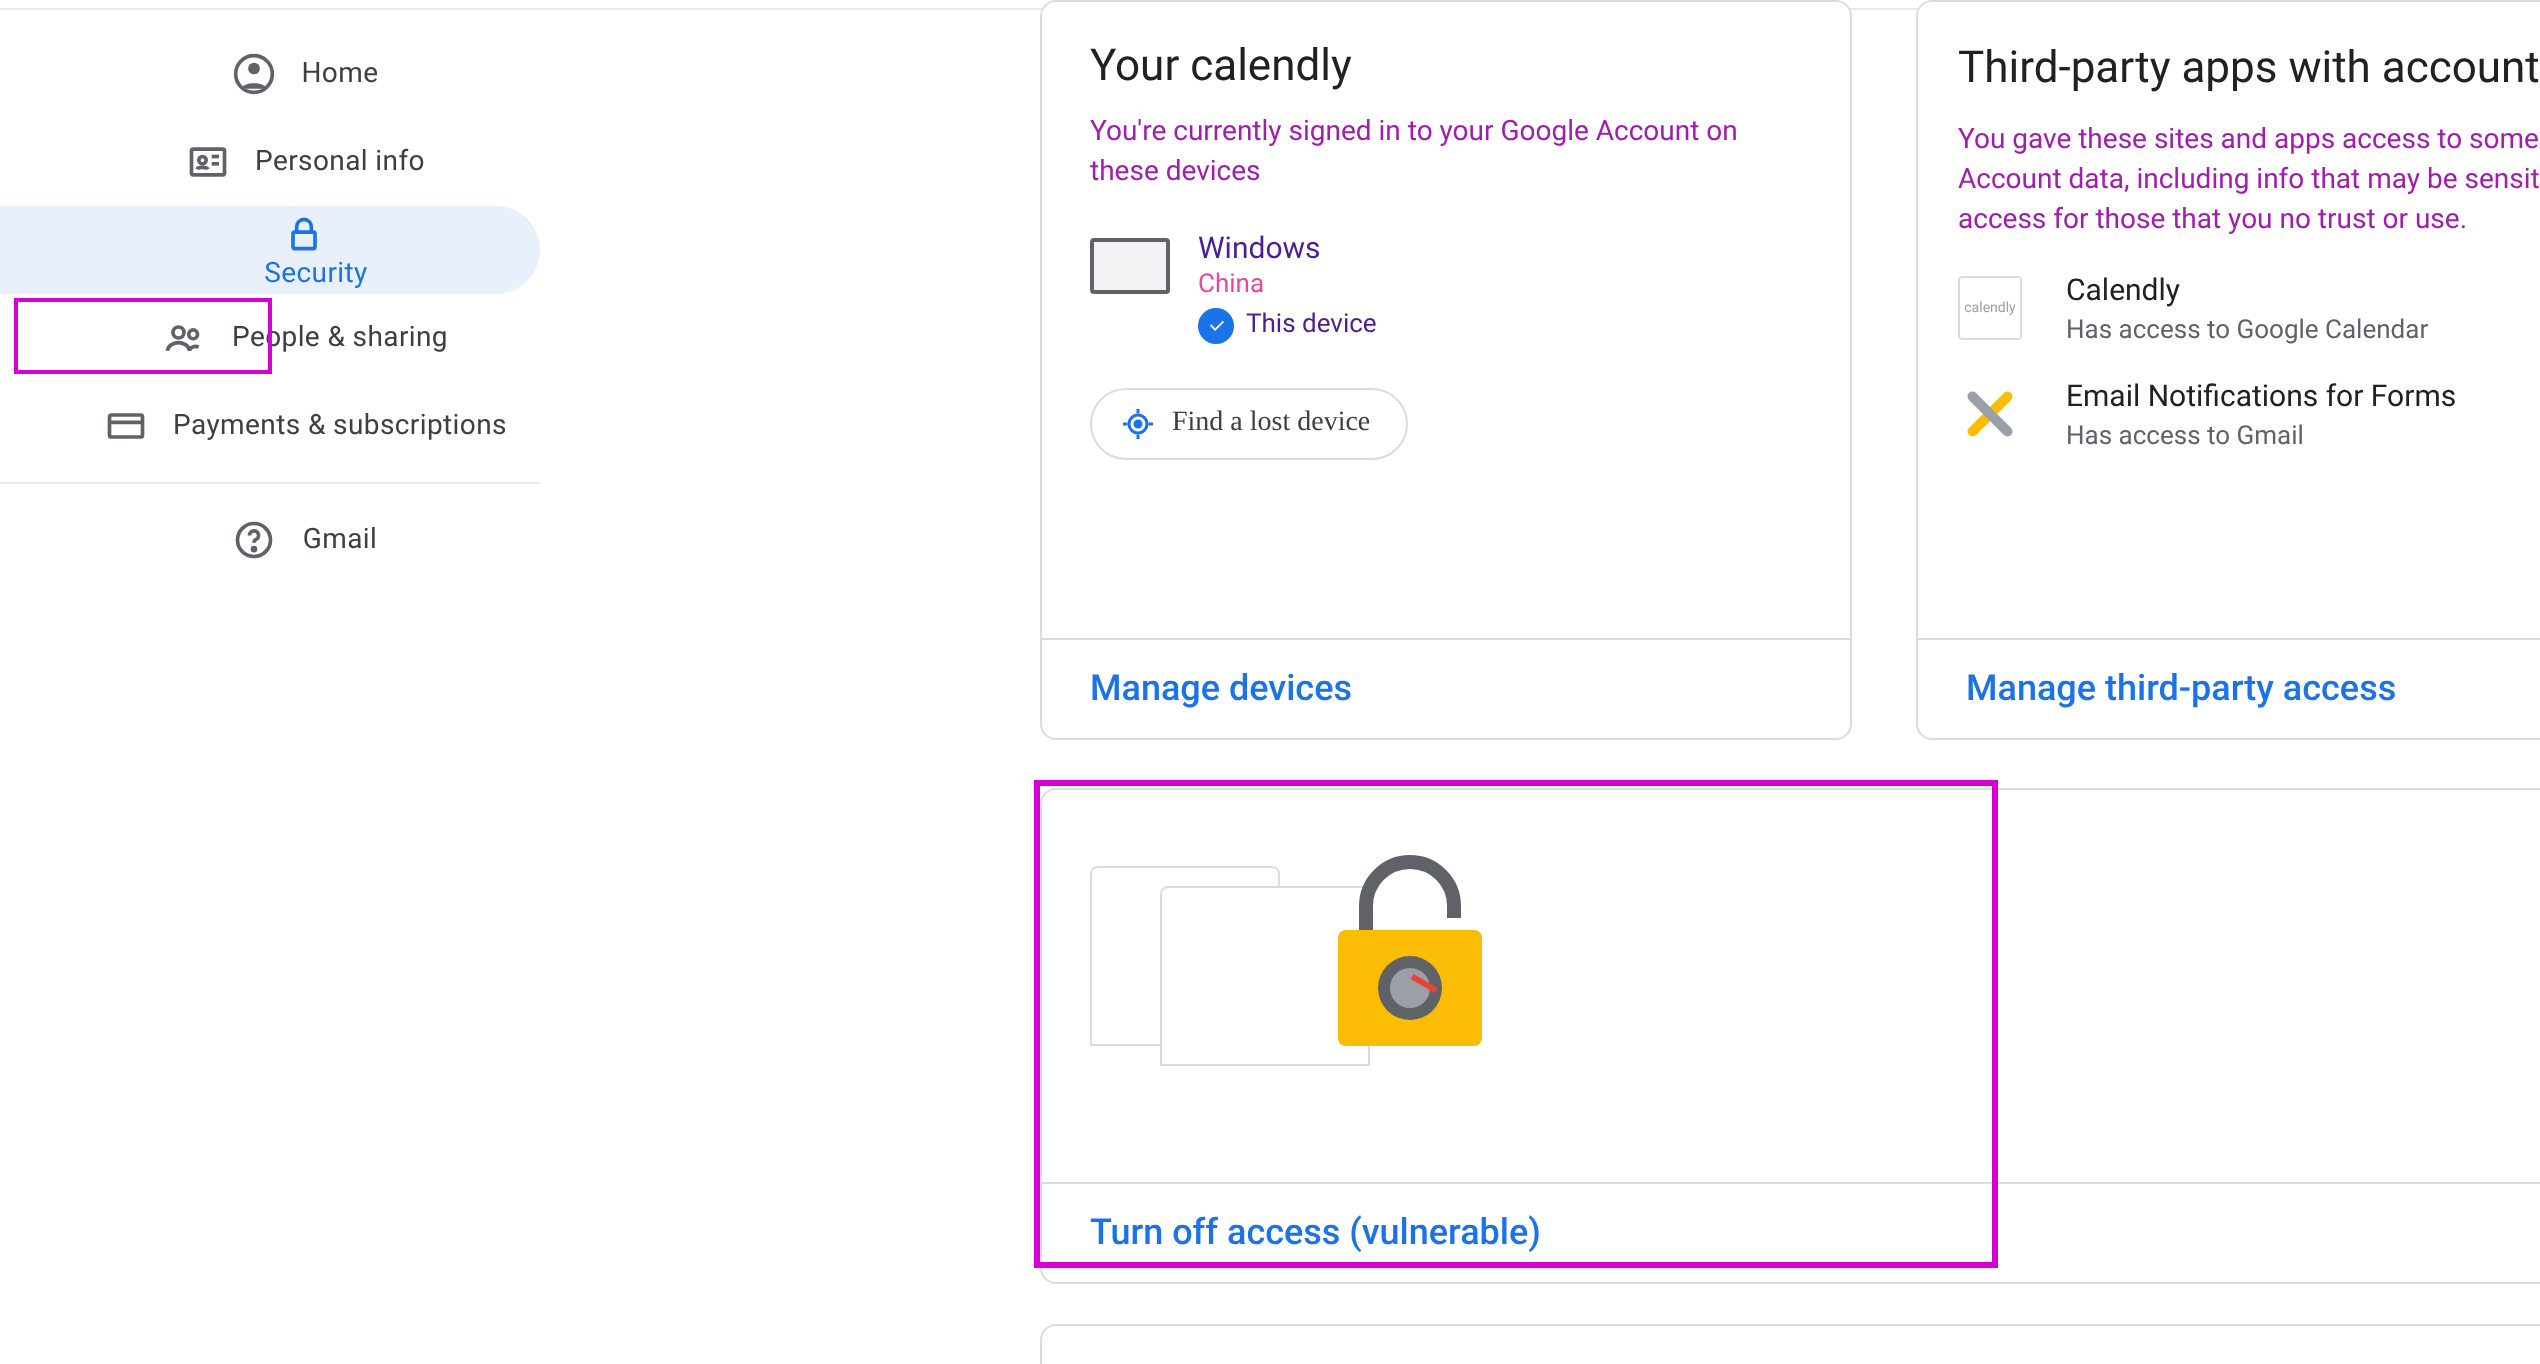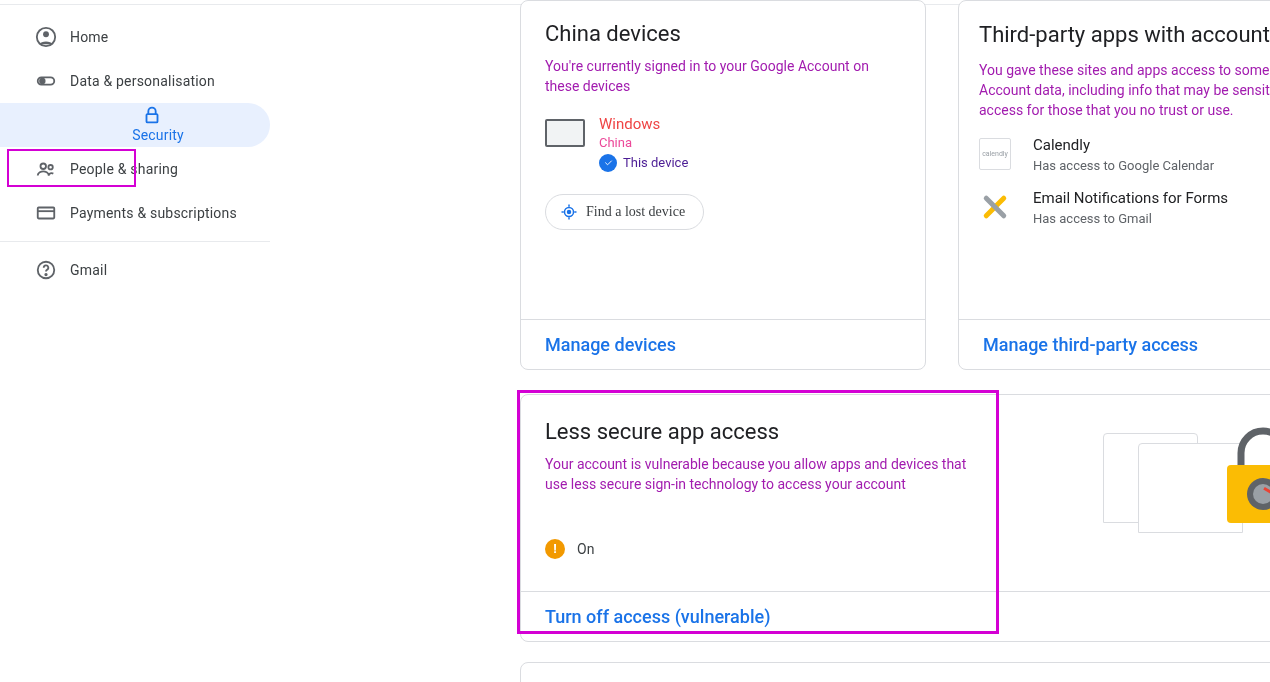--- a/index.html
+++ b/index.html
@@ -21,20 +21,21 @@
     top: 15px;
     width: 270px;
   }
   .nav-item {
     display: flex;
     align-items: center;
     height: 44px;
     padding-left: 34px;
     cursor: pointer;
     color: #3c4043;
+    justify-content: center;
   }
   .nav-item .icon {
     width: 24px;
     height: 24px;
     display:flex;
     align-items:center;
     justify-content:center;
     color:#5f6368;
   }
   .nav-item .label {
@@ -122,21 +123,21 @@
     inset:2px;
     background:#f1f3f4;
   }
   .device-icon .grid{
     position:absolute; top:6px; left:6px;
     width:14px; height:14px;
     display:grid; grid-template-columns:1fr 1fr; grid-template-rows:1fr 1fr; gap:1px;
   }
   .device-icon .grid div{ background:#bdc1c6; }
   .device-info { margin-left: 14px; }
-  .device-name { font-size:15px; color:#ef4444; }
+  .device-name { font-size:15px; color:#4c1d95; }
   .device-sub { font-size:13px; color:#ec4899; margin-top:2px;}
   .this-device {
     display:flex; align-items:center; margin-top:4px;
     font-size:13px; color:#4c1d95;
   }
   .check-badge {
     width:18px; height:18px; border-radius:50%;
     background:#1a73e8; display:flex; align-items:center; justify-content:center;
     margin-right:6px;
   }
@@ -248,25 +249,28 @@
           <circle cx="12" cy="12" r="10" fill="none" stroke="currentColor" stroke-width="2"></circle>
           <circle cx="12" cy="9" r="3.2" fill="currentColor"></circle>
           <path d="M5 20c1-4 13-4 14 0" fill="currentColor"></path>
         </svg>
     </span>
     <span class="label">Home</span>
   </div>
   <div class="nav-item">
     <span class="icon">
       <svg width="22" height="22" viewBox="0 0 24 24" fill="none" stroke="currentColor" stroke-width="2">
-          <rect x="3" y="8" width="18" height="8" rx="4"></rect>
-          <circle cx="8" cy="12" r="2.5" fill="currentColor"></circle>
-        </svg>
-    </span>
-    <span class="label">Data &amp; personalisation</span>
+          <rect x="3" y="5" width="18" height="14" rx="1"></rect>
+          <circle cx="9" cy="11" r="2"></circle>
+          <line x1="14" y1="9" x2="18" y2="9"></line>
+          <line x1="14" y1="13" x2="18" y2="13"></line>
+          <path d="M6 16c.6-1.4 5.4-1.4 6 0"></path>
+        </svg>
+    </span>
+    <span class="label">Personal info</span>
   </div>
   <div class="nav-item active">
     <span class="icon">
       <svg width="22" height="22" viewBox="0 0 24 24" fill="none" stroke="currentColor" stroke-width="2">
           <rect x="6" y="11" width="12" height="9" rx="1"></rect>
           <path d="M8 11V8a4 4 0 0 1 8 0v3"></path>
         </svg>
     </span>
     <span class="label">Security</span>
   </div>
@@ -302,21 +306,21 @@
         </svg>
     </span>
     <span class="label">Gmail</span>
   </div>
 </nav>
 
 <div class="hl-security"></div>
 
 <section id="devices" class="card">
   <div class="pad">
-    <div class="card-title">China devices</div>
+    <div class="card-title">Your calendly</div>
     <div class="card-sub">You're currently signed in to your Google Account on these devices</div>
     <div class="device-row">
       <div class="device-icon">
         <div class="grid">
             <div></div>
             <div></div>
             <div></div>
             <div></div>
           </div>
       </div>
@@ -381,28 +385,20 @@
     </div>
   </div>
   <div class="card-footer" style="position:absolute;bottom:0;left:0;right:0;">
     <span class="link-action">Manage third-party access</span>
   </div>
 </section>
 
 <section id="lesssec" class="card">
   <div class="pad">
     <div class="lesssec-row">
-      <div class="lesssec-text">
-        <div class="card-title">Less secure app access</div>
-        <div class="card-sub" style="margin-top:8px">Your account is vulnerable because you allow apps and devices that use less secure sign-in technology to access your account</div>
-        <div class="status-row">
-          <span class="warn-badge">!</span>
-          <span class="status-text">On</span>
-        </div>
-      </div>
       <div class="lesssec-ill">
         <div class="browser-shape" style="left:0;top:14px;width:95px;height:90px;"></div>
         <div class="browser-shape" style="left:35px;top:24px;width:105px;height:90px;"></div>
 
         <svg width="120" height="120" viewBox="0 0 120 120" style="position:absolute;left:100px;top:-4px;">
           <path d="M38 56 v-18 a22 22 0 0 1 44 0 v6" fill="none" stroke="#5f6368" stroke-width="7"></path>
           <rect x="24" y="50" width="72" height="58" rx="4" fill="#fbbc04"></rect>
           <circle cx="60" cy="79" r="16" fill="#5f6368"></circle>
           <circle cx="60" cy="79" r="10" fill="#9aa0a6"></circle>
           <rect x="58" y="72" width="14" height="3" fill="#ea4335" transform="rotate(30 60 79)"></rect>

